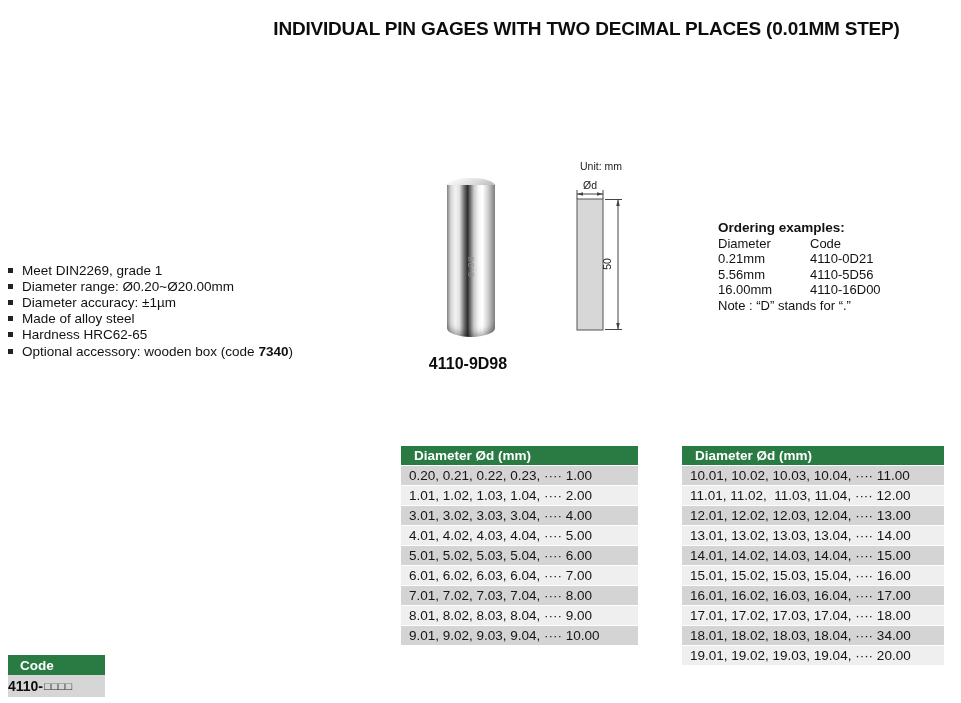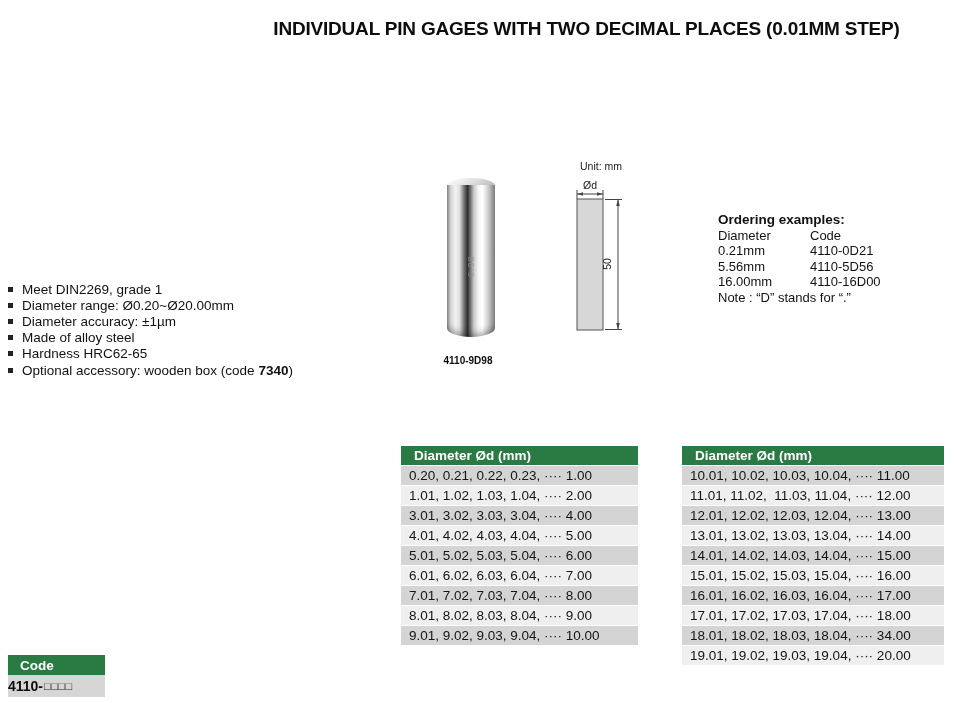--- a/index.html
+++ b/index.html
@@ -6,21 +6,21 @@
   #page {
     position:relative; width:961px; height:703px; background:#ffffff;
     font-family:"Liberation Sans","DejaVu Sans",sans-serif; color:#111; overflow:hidden;
   }
   
   .title {
     position:absolute; left:180px; top:2px; width:781px; margin:16px;
     text-align:center; font-size:19px; font-weight:bold; color:#0d0d0d; letter-spacing:-0.2px;
   }
   
-  .features { position:absolute; left:8px; top:281px;text-align:right; }
+  .features { position:absolute; left:8px; top:262px;text-align:right; }
   .feat { display:flex; align-items:center; height:16.2px; font-size:13.5px; color:#121212; }
   .sq { width:5px; height:5px; background:#222; margin-right:9px; flex:none; }
   .feat-text { white-space:pre; }
   .feat-text b { font-weight:bold; }
   
   .pin-cap {
     position:absolute; left:447px; top:178px; width:48px; height:15px; border-radius:50%;
     background:linear-gradient(150deg,#fbfbfb 10%,#d6d6d6 55%,#9e9e9e 100%);
     box-shadow: inset 0 -1px 1px rgba(0,0,0,.25);
   }
@@ -30,29 +30,29 @@
     background:linear-gradient(90deg,#8f8f8f 0%,#d9d9d9 8%,#f2f2f2 18%,#e0e0e0 26%,
       #6f6f6f 36%,#2e2e2e 43%,#6a6a6a 48%,#c9c9c9 56%,#f7f7f7 66%,#ffffff 74%,
       #d6d6d6 84%,#a8a8a8 93%,#8a8a8a 100%);
     box-shadow: inset 0 -5px 7px -2px rgba(0,0,0,.35);
   }
   .pin-engraving {
     position:absolute; left:0; top:76px; width:48px; text-align:center;
     transform:rotate(-90deg); font-size:9px; letter-spacing:1px; color:#8d8d8d; opacity:.85;
   }
   .pin-label { position:absolute; left:418px; top:355px; width:100px; text-align:center;
-    font-size:10px; font-weight:bold; color:#0d0d0d; }
+    font-size:16px; font-weight:bold; color:#0d0d0d; }
   
   .drawing { position:absolute; left:568px; top:156px; width:72px; height:184px; }
   .dtext { font-family:"Liberation Sans","DejaVu Sans",sans-serif; font-size:10.5px; fill:#222; }
   .dline { stroke:#444; stroke-width:1; }
   .darrow { fill:#444; }
   .drect { fill:var(--drawing-fill,#d7d7d7); stroke:#555; stroke-width:1; }
   
-  .ordering { position:absolute; left:718px; top:212px; font-size:13px; line-height:15.5px; color:#121212; }
+  .ordering { position:absolute; left:718px; top:220px; font-size:13px; line-height:15.5px; color:#121212; }
   .ord-heading { font-size:13.5px; font-weight:bold; }
   .ord-c1 { display:inline-block; width:92px; }
   
   .size-table { position:absolute; top:446px; }
   #table-left { left:401px; width:237px; }
   #table-right { left:682px; width:262px; }
   .st-header {
     height:20px; background:var(--header-green,#2a7a43); color:#fff; font-weight:bold;
     font-size:13.5px; display:flex; align-items:center; padding-left:13px; box-sizing:border-box;
     border-bottom:1px solid #fff;

